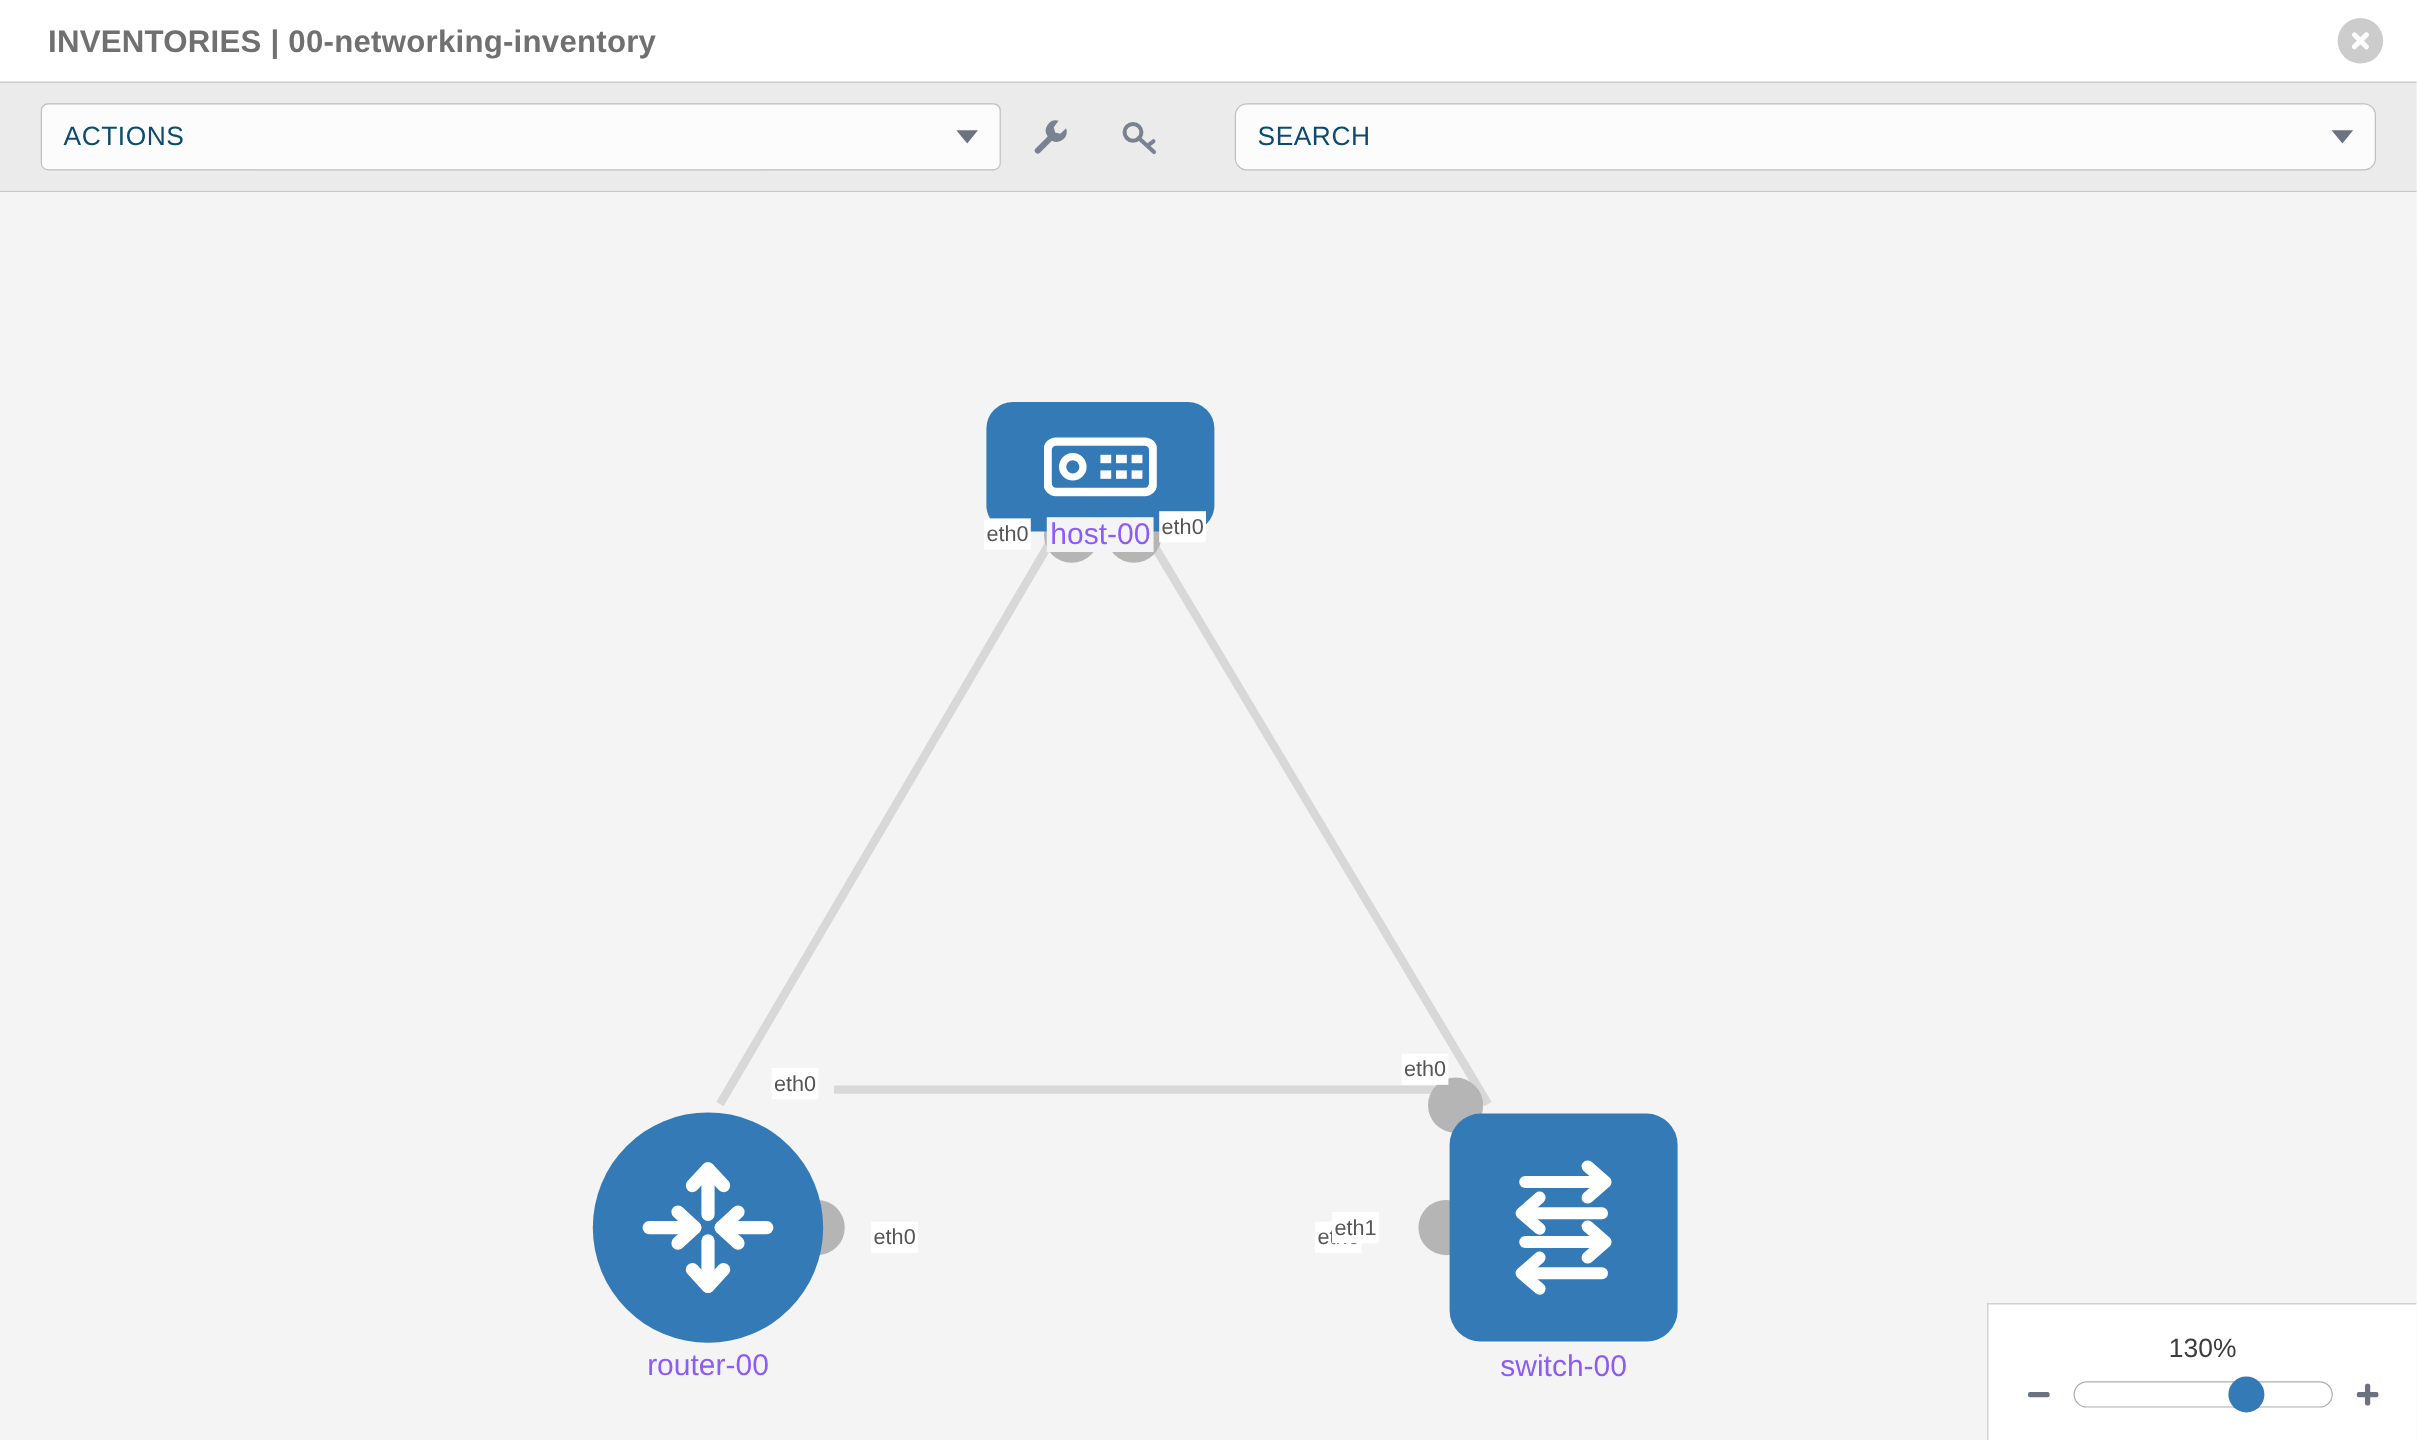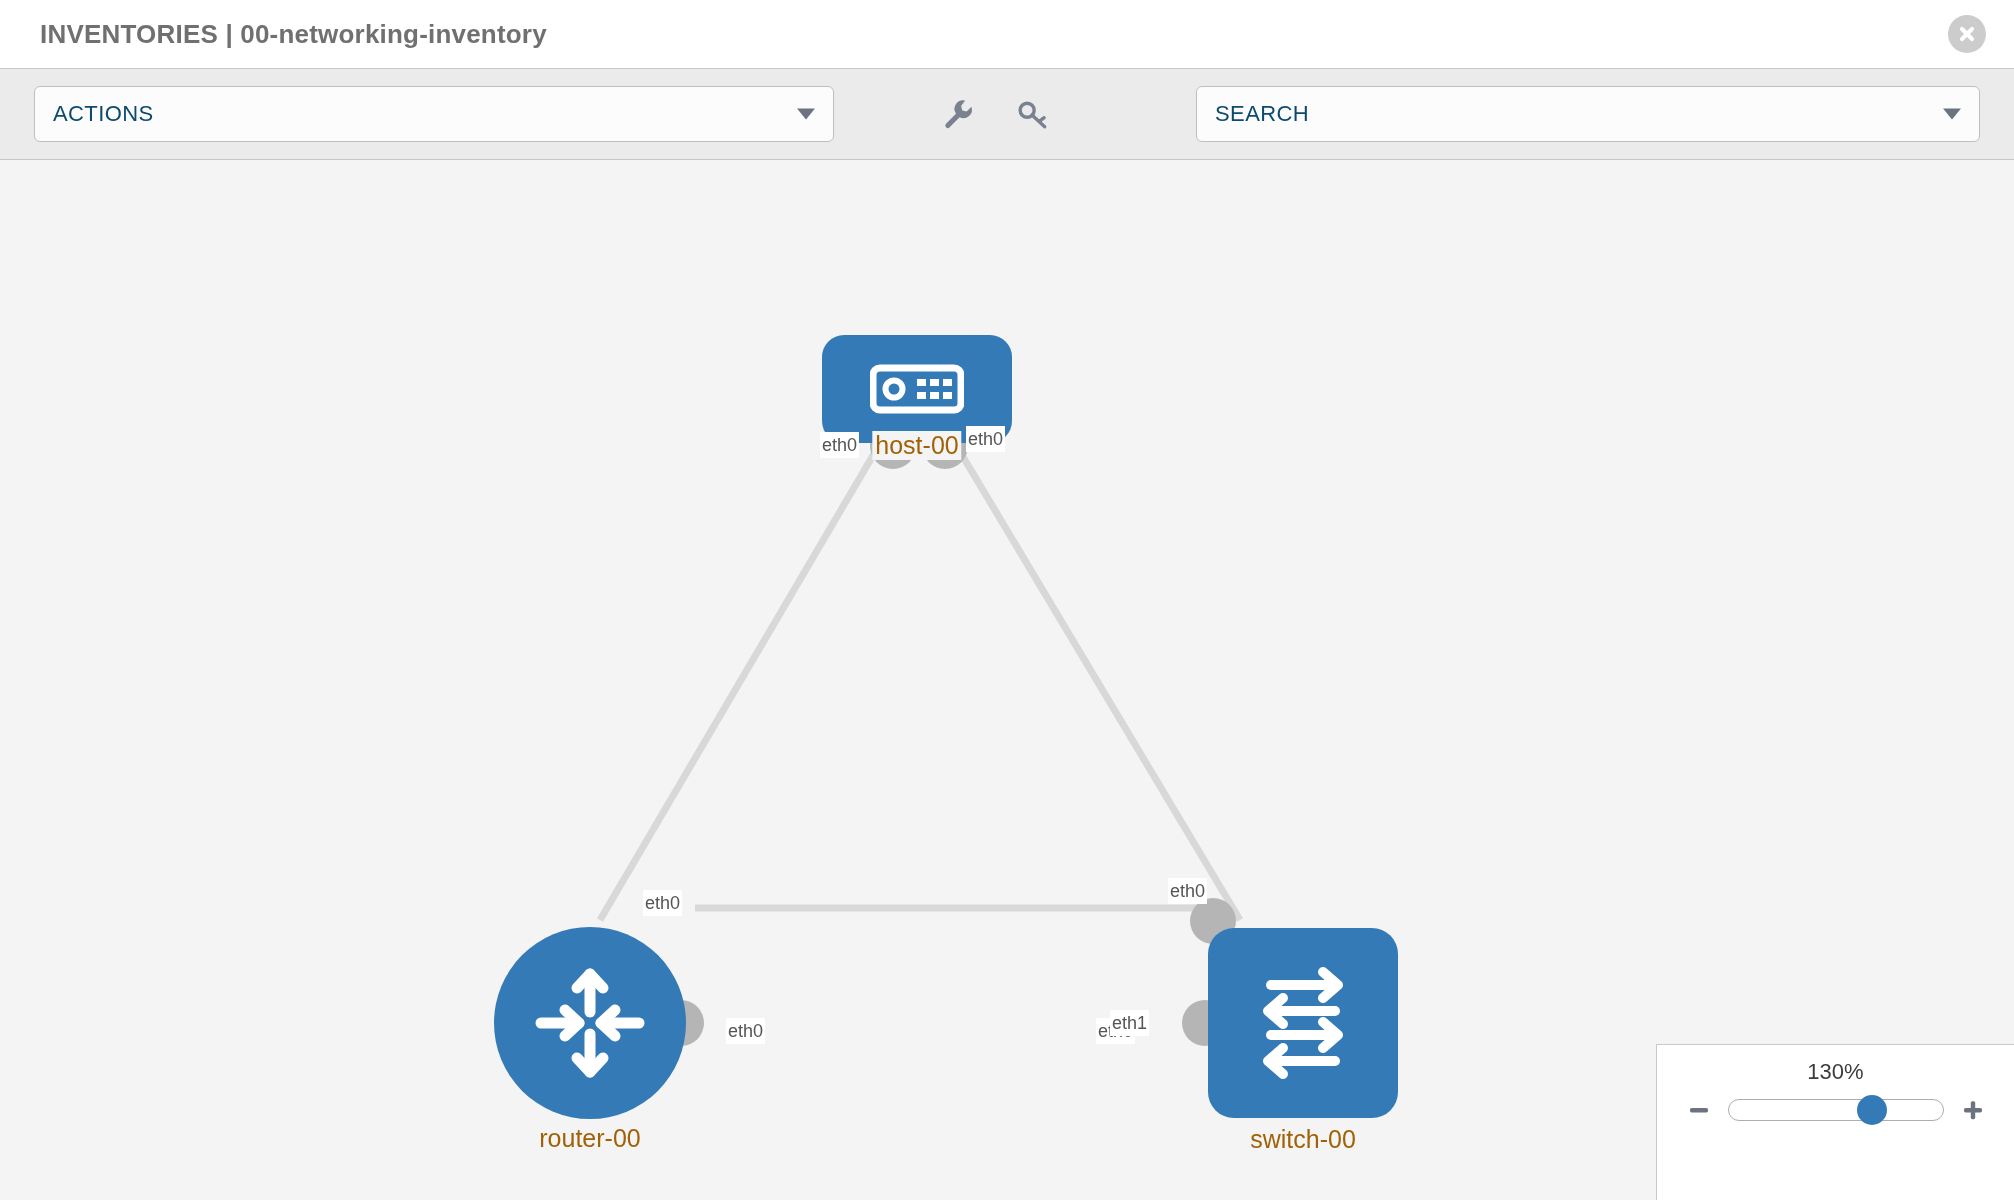--- a/index.html
+++ b/index.html
@@ -78,22 +78,23 @@
     background: #fcfcfc;
     border: 1px solid #bfbfbf;
     border-radius: 6px;
     display: flex;
     align-items: center;
     padding: 0 46px 0 18px;
     cursor: pointer;
   }
   .select-box.actions { width: 800px; }
   .select-box.search {
-    width: 784px;
+    width: 951px;
     margin-left: auto;
+    border-radius: 10px;
   }
   .select-text {
     font-size: 22px;
     color: #0c4a6e;
     letter-spacing: 0.4px;
     white-space: nowrap;
   }
   .caret {
     position: absolute;
     right: 18px;
@@ -151,21 +152,21 @@
     display: flex;
     align-items: center;
     justify-content: center;
     z-index: 2;
   }
   .node-label {
     position: absolute;
     left: 50%;
     transform: translateX(-50%);
     background: #f4f4f4;
-    color: #a16207;
+    color: #8b5cf6;
     font-size: 25px;
     white-space: nowrap;
     padding: 0 3px;
     z-index: 4;
   }
 
   
   .node-host .node-shape {
     width: 190px;
     height: 108px;
@@ -209,28 +210,28 @@
     padding: 0 2px;
     z-index: 5;
   }
 
   
   .zoom-panel {
     position: absolute;
     right: 0;
     bottom: 0;
     width: 358px;
-    height: 156px;
+    height: 114px;
     background: #ffffff;
     border-top: 1px solid #c9c9c9;
     border-left: 1px solid #c9c9c9;
     display: flex;
     flex-direction: column;
     align-items: center;
-    padding-top: 14px;
+    padding-top: 24px;
     z-index: 20;
   }
   .zoom-level {
     font-size: 22px;
     color: #3c3c3c;
     margin-bottom: 10px;
   }
   .zoom-row {
     display: flex;
     align-items: center;

